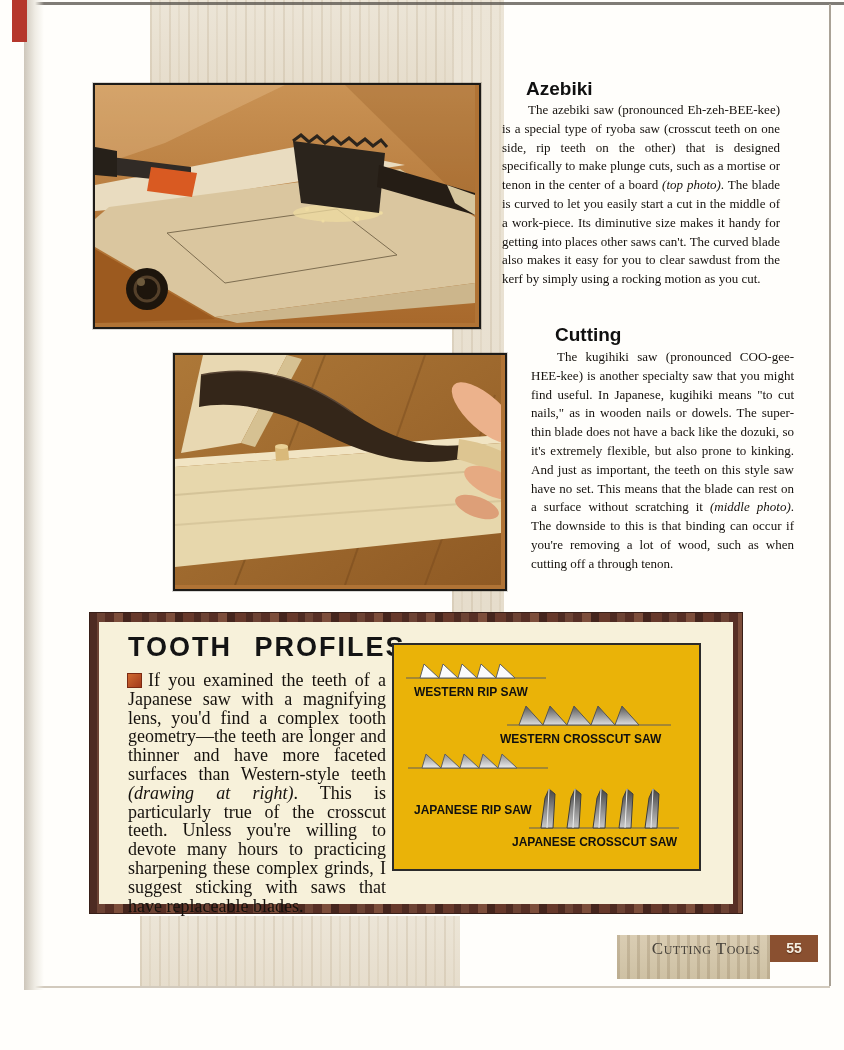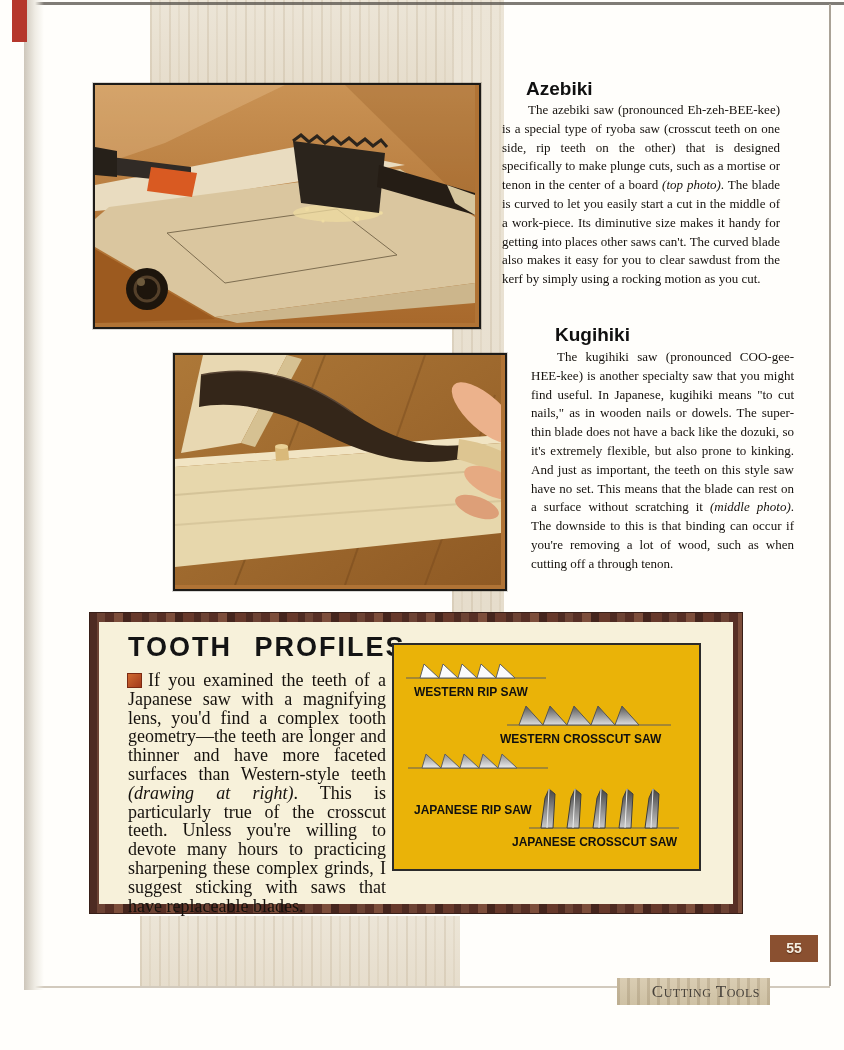--- a/index.html
+++ b/index.html
@@ -38,21 +38,21 @@
   .tp-title{left:128px;top:632px;font-family:"Liberation Sans",sans-serif;font-weight:bold;
     font-size:27px;letter-spacing:2px;word-spacing:13px;color:#141414;}
   .tp-body{left:128px;top:671px;width:258px;font-size:18px;line-height:18.8px;text-align:justify;
     color:#15110d;}
   .marker{display:inline-block;width:13px;height:13px;margin-right:7px;vertical-align:-1px;
     background:linear-gradient(135deg,#d06a30,#a33a1c);box-shadow:0 0 0 1px #7c2a12;}
   .panel{left:392px;top:643px;width:305px;height:224px;background:#eab308;border:2px solid #2b2b2b;}
   .lab{position:absolute;font-family:"Liberation Sans",sans-serif;font-weight:bold;font-size:12px;
     color:#101010;letter-spacing:0;white-space:nowrap;}
   
-  .foot-tan{left:617px;top:978px;width:153px;height:27px;
+  .foot-tan{left:617px;top:935px;width:153px;height:44px;
     background:repeating-linear-gradient(90deg,rgba(125,104,72,.22) 0 3px,rgba(0,0,0,0) 3px 10px),
     linear-gradient(#dacdb3,#cec1a4);}
   .foot-label{position:absolute;right:10px;top:0;line-height:27px;font-family:"Liberation Serif",serif;
     font-variant:small-caps;font-size:17px;color:#46413a;letter-spacing:.5px;}
   .foot-badge{left:770px;top:935px;width:48px;height:27px;text-align:center;line-height:27px;
     font-family:"Liberation Sans",sans-serif;font-weight:bold;font-size:14px;color:#f5efe2;
     background:repeating-linear-gradient(90deg,#8a5030 0 8px,#9c6038 8px 15px,#70才3c22 15px 22px,#7d4428 22px 30px);
     background-color:#8a5030;text-shadow:0 1px 1px rgba(60,20,0,.6);}
 </style>
 </head>
@@ -144,21 +144,21 @@
       <path d="M26,20 C88,8 132,26 178,58" fill="none" stroke="#574434" stroke-width="1.4"></path>
 
       <path d="M284,84 C300,86 318,92 326,96 L326,120 C312,113 296,108 282,104 Z" fill="#ddc591"></path>
 
       <ellipse cx="310" cy="58" rx="42" ry="17" transform="rotate(42 310 58)" fill="#ecb28c"></ellipse>
       <ellipse cx="318" cy="128" rx="31" ry="13" transform="rotate(24 318 128)" fill="#e6aa82"></ellipse>
       <ellipse cx="302" cy="152" rx="23" ry="10" transform="rotate(20 302 152)" fill="#dd9f78"></ellipse>
     </svg>
   </div>
 
-  <div class="abs h-sans" style="left:531px;top:324px;">Kugihiki</div>
+  <div class="abs h-sans" style="left:531px;top:324px;">Cutting</div>
   <div class="abs body" style="left:531px;top:348px;width:263px;"><span>The kugihiki saw (pronounced COO-gee-HEE-kee) is another specialty saw that you might find useful. In Japanese, kugihiki means "to cut nails," as in wooden nails or dowels. The super-thin blade does not have a back like the dozuki, so it's extremely flexible, but also prone to kinking. And just as important, the teeth on this style saw have no set. This means that the blade can rest on a surface without scratching it </span><span class="it">(middle photo)</span><span>. The downside to this is that binding can occur if you're removing a lot of wood, such as when cutting off a through tenon.</span></div>
 
   <div class="abs frame">
     <div class="frame-inner"></div>
   </div>
   <div class="abs tp-title">TOOTH PROFILES</div>
   <div class="abs tp-body"><span class="marker"></span><span><span>If you examined the teeth of a Japanese saw with a magnifying lens, you'd find a complex tooth geometry—the teeth are longer and thinner and have more faceted surfaces than Western-style teeth </span><span class="it">(drawing at right)</span><span>. This is particularly true of the crosscut teeth. Unless you're willing to devote many hours to practicing sharpening these complex grinds, I suggest sticking with saws that have replaceable blades.</span></span></div>
 
   <div class="abs panel">
     <svg class="abs" style="left:12px;top:14px;" width="142" height="22" viewBox="0 0 142 22">

